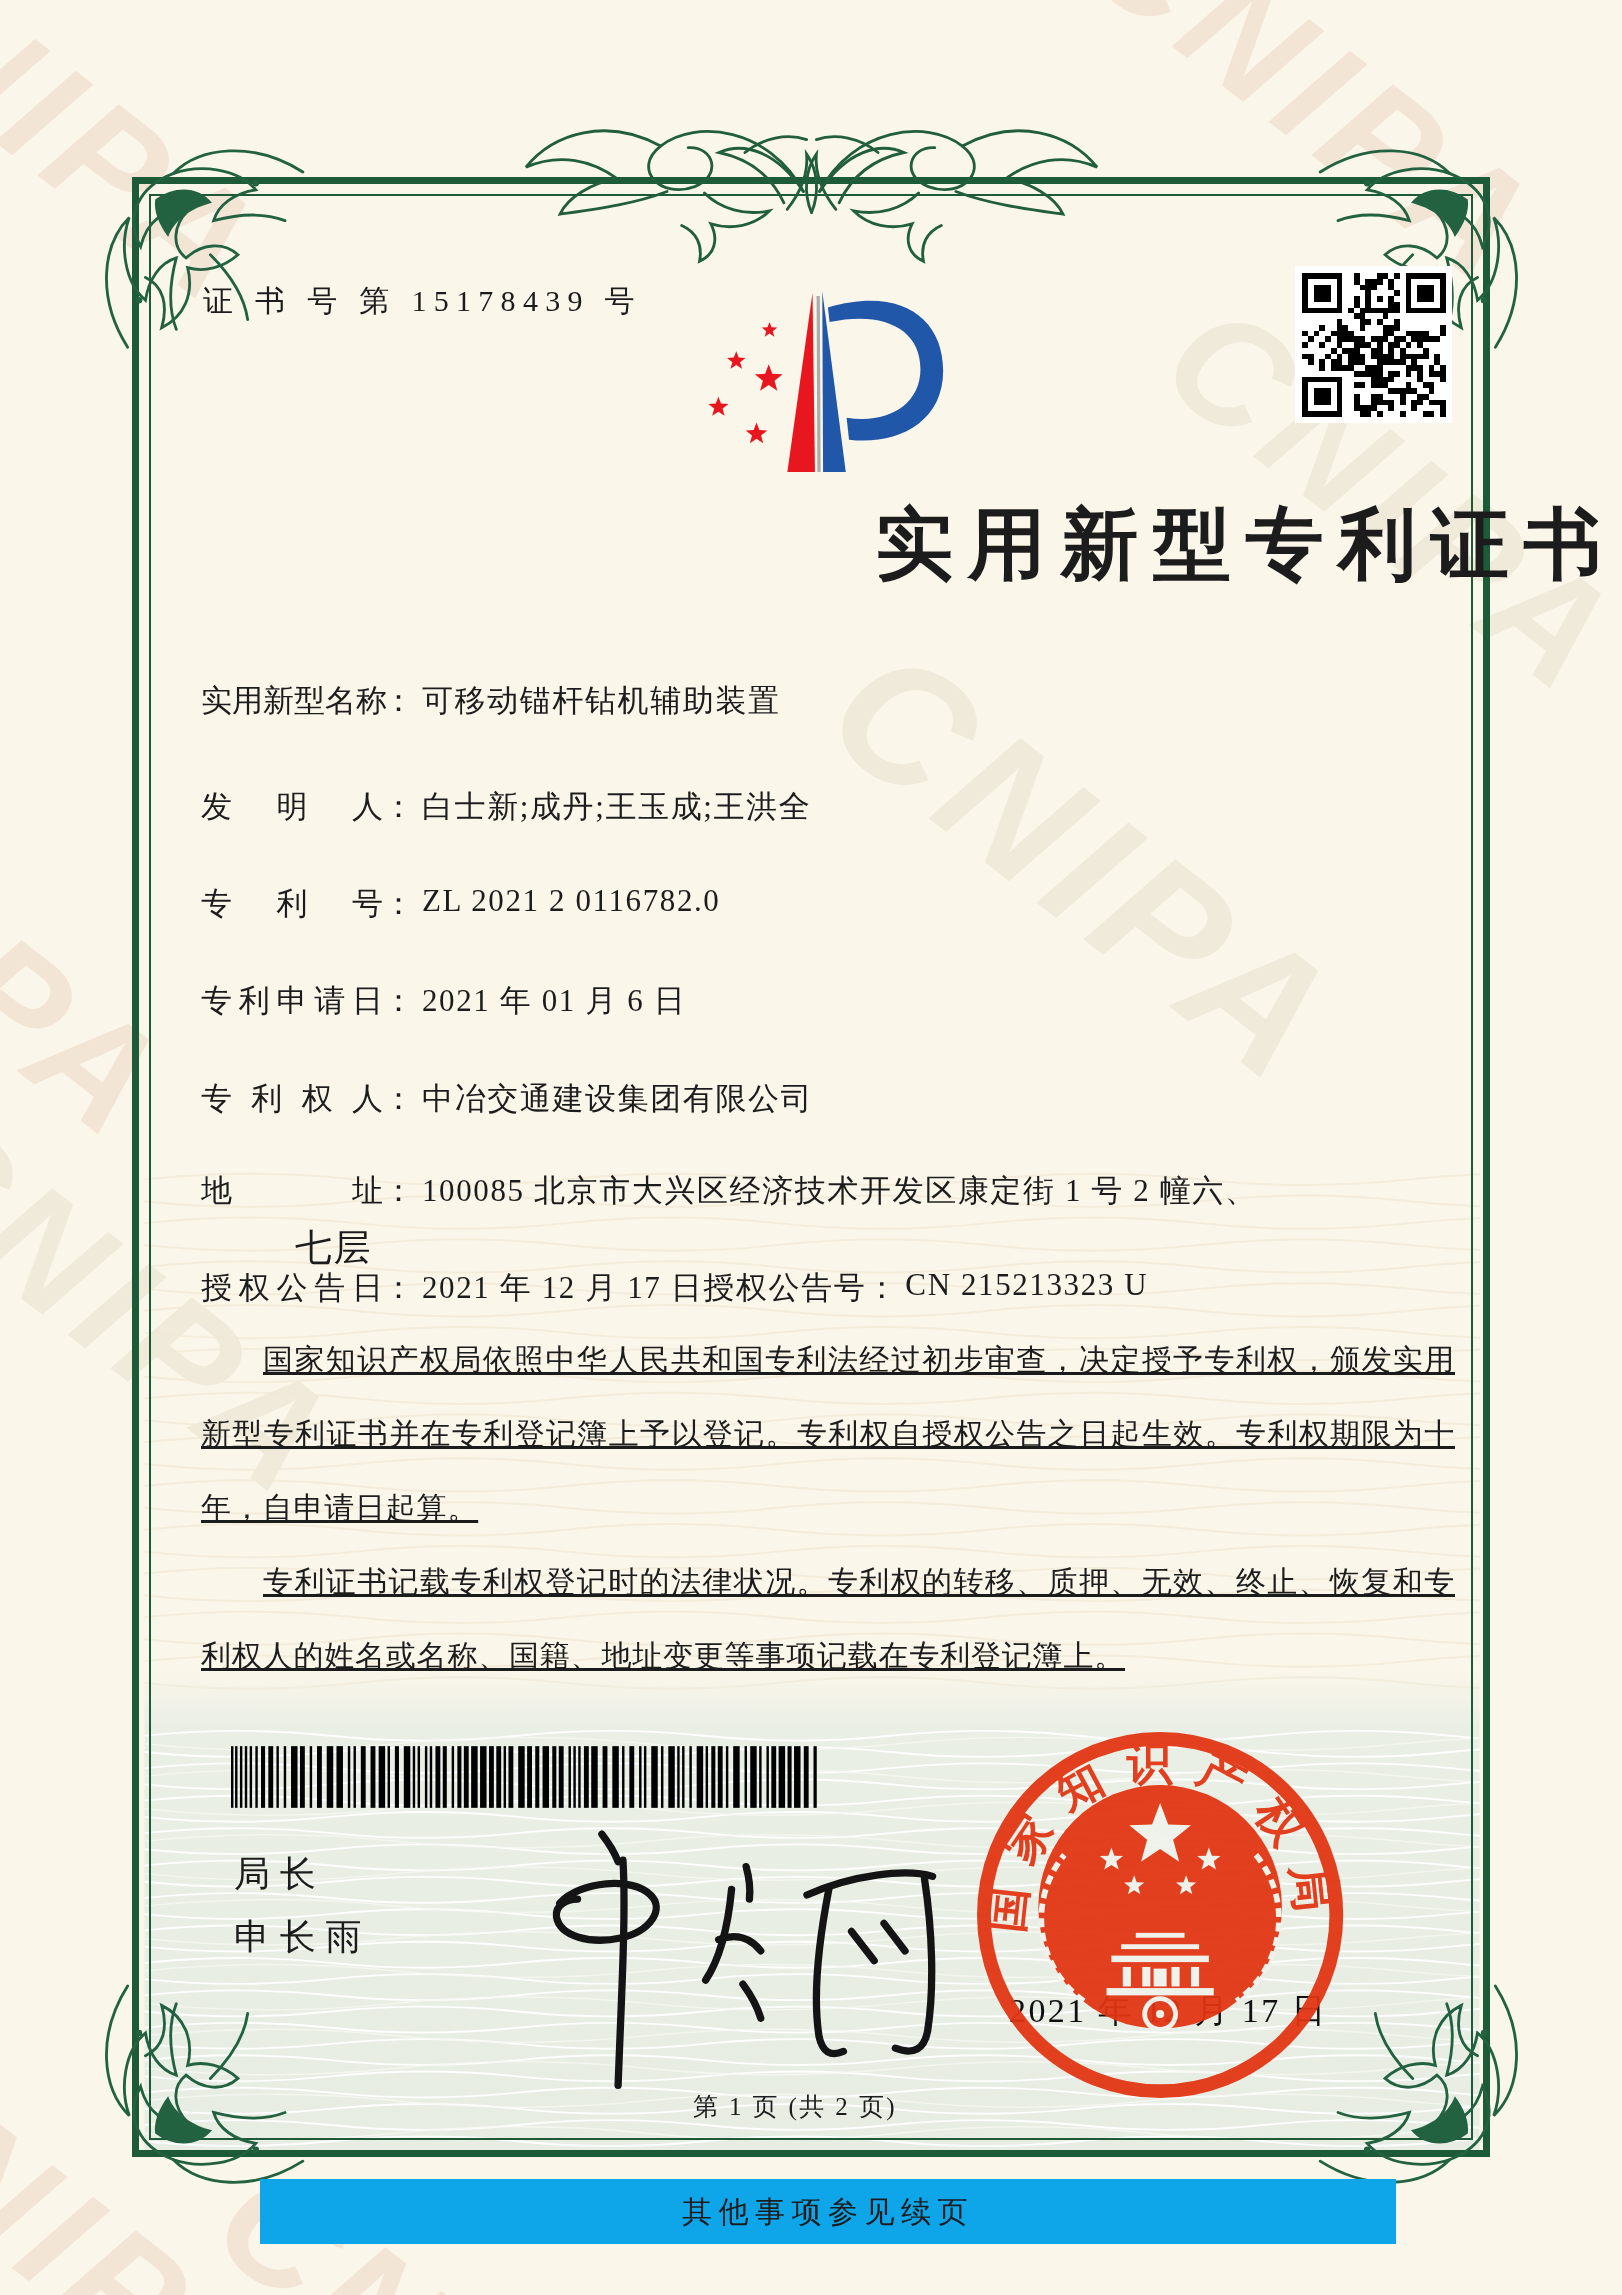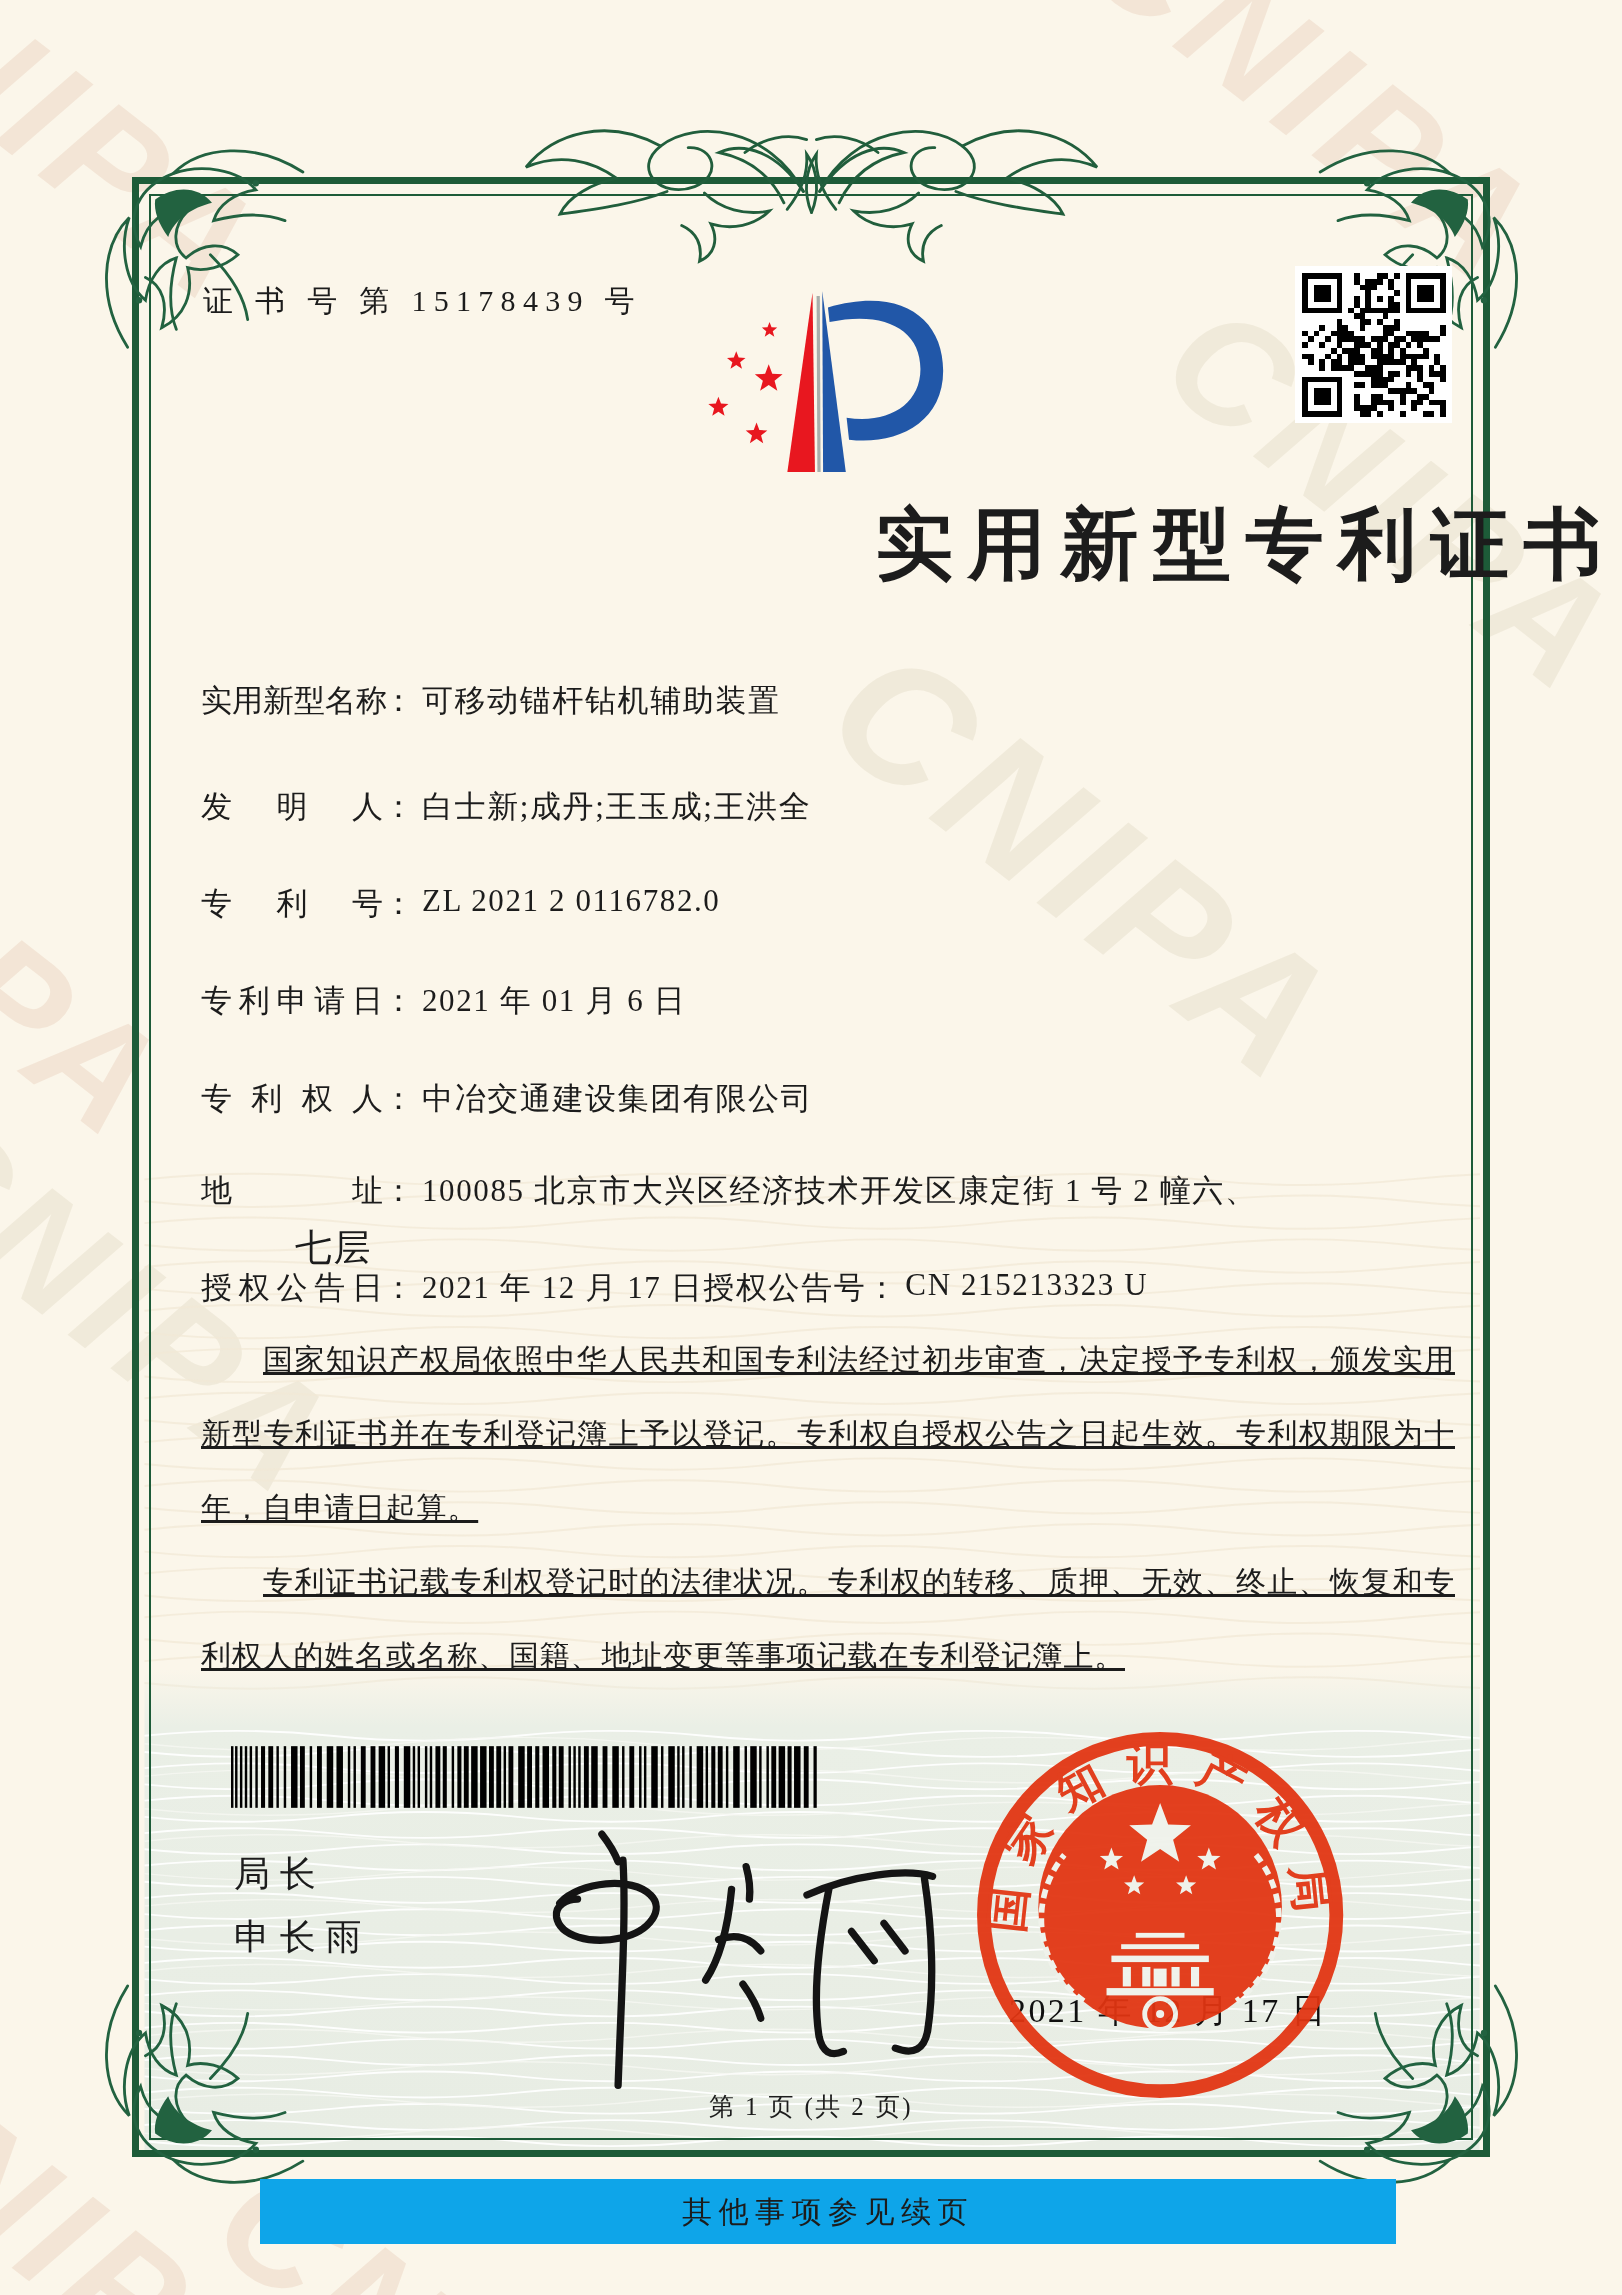--- a/index.html
+++ b/index.html
@@ -26,21 +26,21 @@
   .colon{display:inline-block;vertical-align:top;margin-right:8px;}
   .fvalue{display:inline-block;vertical-align:top;letter-spacing:1.6px;}
   .addr2{margin-left:94px;font-size:37px;margin-top:11.4px;letter-spacing:1.6px;}
   .grant-right{}
   .paras{position:absolute;left:201px;width:1254px;top:1323px;}
   .paras p{margin:0;font-size:30px;line-height:74px;text-indent:62px;text-align:justify;letter-spacing:0.8px;text-decoration:underline;}
   .sig-title{position:absolute;left:234px;font-size:36px;letter-spacing:9.7px;
              font-family:"Liberation Sans","DejaVu Sans",sans-serif;}
   .seal-date{position:absolute;left:998px;top:1988px;width:341px;text-align:center;
              font-size:34px;letter-spacing:2.4px;color:#101010;}
-  .pagefoot{position:absolute;left:132px;width:1358px;top:2090px;text-align:center;
+  .pagefoot{position:absolute;left:116px;width:1358px;top:2090px;text-align:center;
             font-size:25px;letter-spacing:2.4px;}
   .whiteband{position:absolute;left:260px;top:2179px;width:1136px;height:65px;background:#0ea5e9;
              text-align:center;z-index:5;}
   .whiteband .note{font-size:30px;line-height:65px;letter-spacing:6.5px;}
   .qrbox{position:absolute;left:1295px;top:266px;width:144px;height:144px;background:#fff;padding:6.5px;z-index:4;}
   .qrbox svg{display:block;width:144px;height:144px;}
   .barcode{position:absolute;left:231px;top:1746px;z-index:4;}
 </style>
 </head>
 <body>

